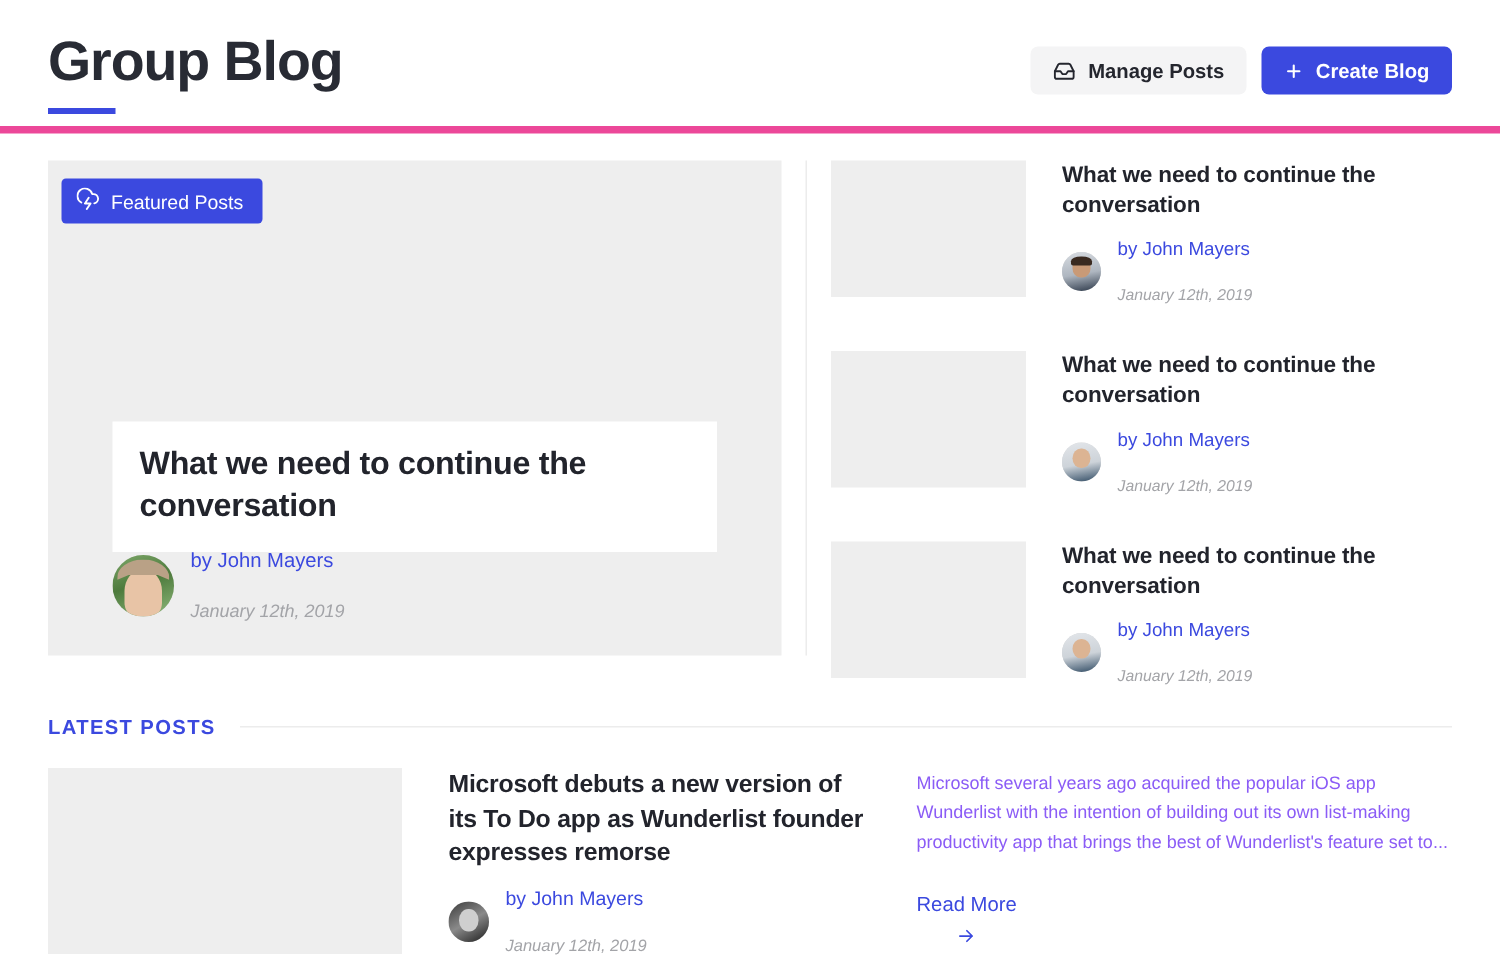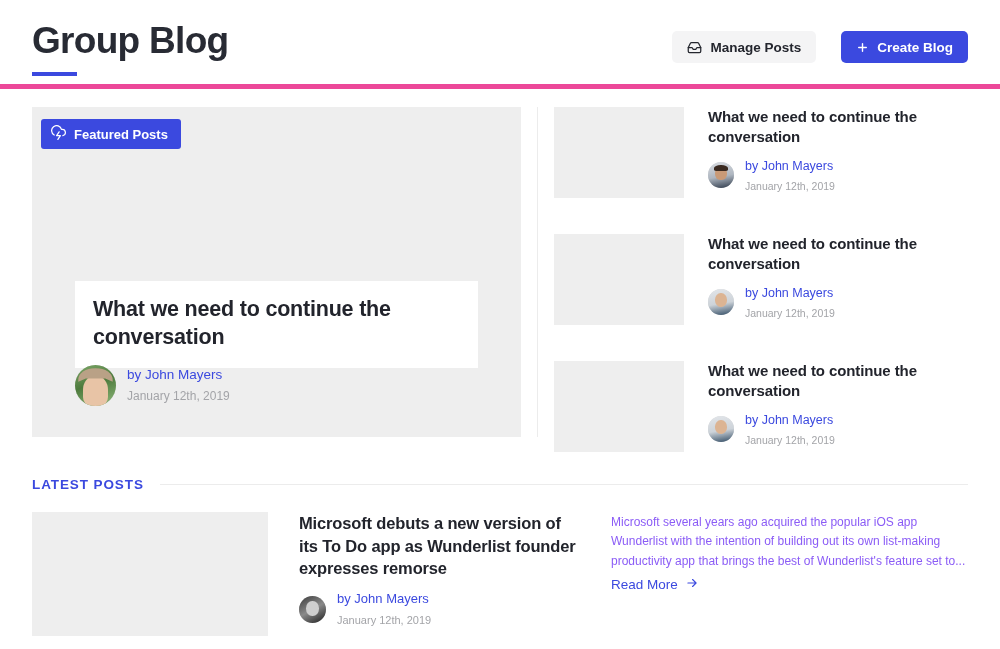--- a/index.html
+++ b/index.html
@@ -30,21 +30,21 @@
   }
   .title-rule {
     width: 45px; height: 4px;
     background: #3b49df;
     margin-top: 11px;
   }
   .header-actions {
     margin-left: auto;
     display: flex;
     align-items: center;
-    gap: 25px;
+    gap: 10px;
     padding-top: 31px;
   }
   .btn {
     display: inline-flex;
     align-items: center;
     gap: 8px;
     height: 32px;
     padding: 0 15px;
     border-radius: 5px;
     font-size: 13.5px;
@@ -72,21 +72,21 @@
   }
   .badge {
     position: absolute;
     top: 12px; left: 9px;
     display: inline-flex;
     align-items: center;
     gap: 8px;
     background: #3b49df;
     color: #fff;
     font-size: 13px;
-    font-weight: bold;
+    font-weight: normal;
     padding: 6px 13px 6px 10px;
     border-radius: 3px;
   }
   .featured-title-box {
     position: absolute;
     left: 43px; right: 43px;
     top: 174px;
     background: #ffffff;
     padding: 15px 18px 17px 18px;
   }
@@ -119,21 +119,22 @@
   .by-name {
     font-size: 13.5px;
     font-weight: normal;
     color: #3b49df;
     line-height: 1.3;
   }
   .by-date {
     font-size: 12px;
     color: #a3a4a8;
     line-height: 1.4;
-    margin-top: 5px;
+    margin-top: 16px;
+    font-style: italic;
   }
 
   
   .featured-divider {
     width: 1px;
     background: #ececec;
     margin: 0 0 0 16px;
     flex: none;
   }
   .side-list {
@@ -208,24 +209,25 @@
   .latest-right { flex: 1; padding-top: 1px; }
   .excerpt {
     font-size: 12px;
     line-height: 1.62;
     color: #8b5cf6;
   }
   .read-more {
     display: inline-flex;
     align-items: center;
     gap: 7px;
-    margin-top: 5px;
+    margin-top: 24px;
     font-size: 13.5px;
     color: #3b49df;
     text-decoration: none;
+    flex-direction: column;
   }
 
   
   .face { width: 100%; height: 100%; position: relative; }
   .f-green { background: linear-gradient(160deg,#7ea86a 0%,#4d7a3c 45%,#8fb97c 100%); }
   .f-green::after { content:""; position:absolute; left:20%; top:26%; width:60%; height:74%;
     background:#e8c4a6; border-radius:46% 46% 30% 30%; }
   .f-green::before { content:""; position:absolute; left:8%; top:8%; width:84%; height:60%;
     background:#b9a186; border-radius:50% 50% 38% 38%; z-index:2; clip-path: polygon(0 0,100% 0,100% 55%,78% 42%,22% 42%,0 55%); }
   .f-suit { background: linear-gradient(170deg,#d9dde2 0%,#aeb6c0 55%,#2b3748 100%); }

